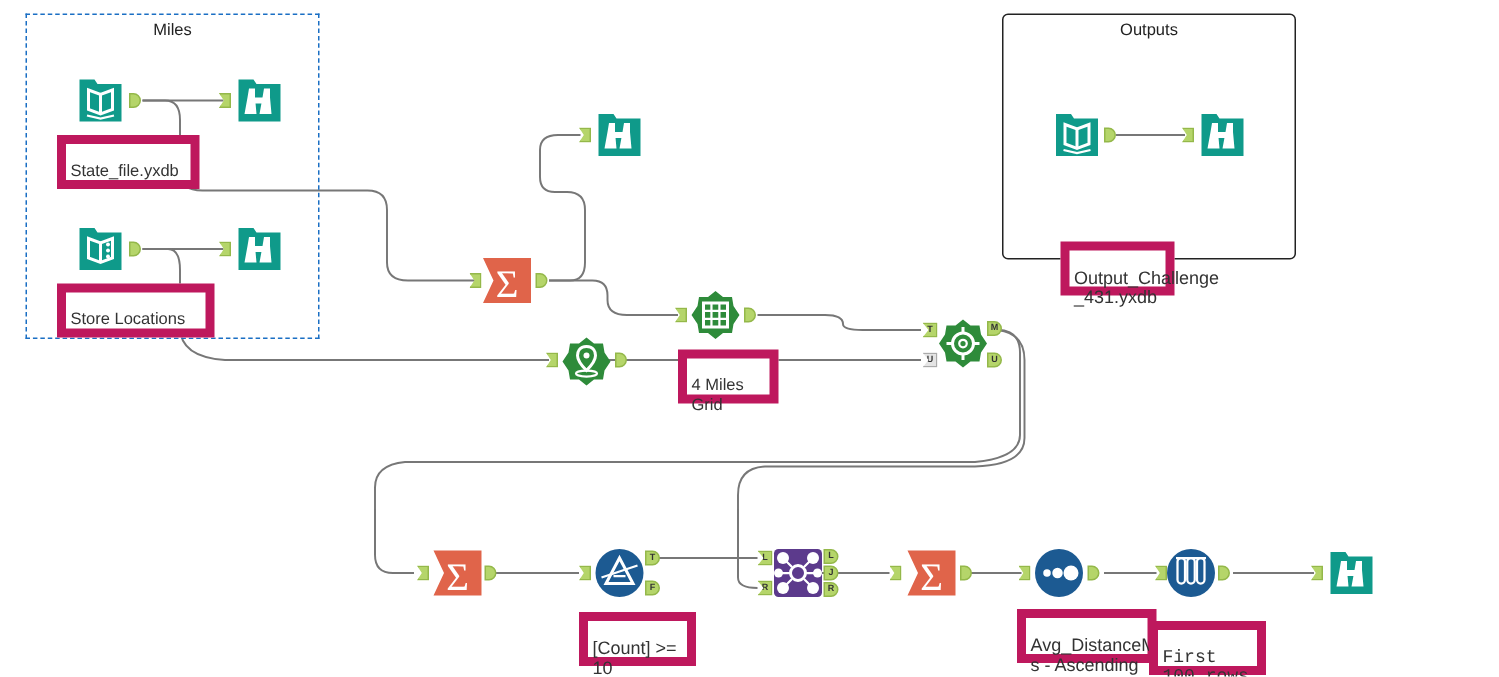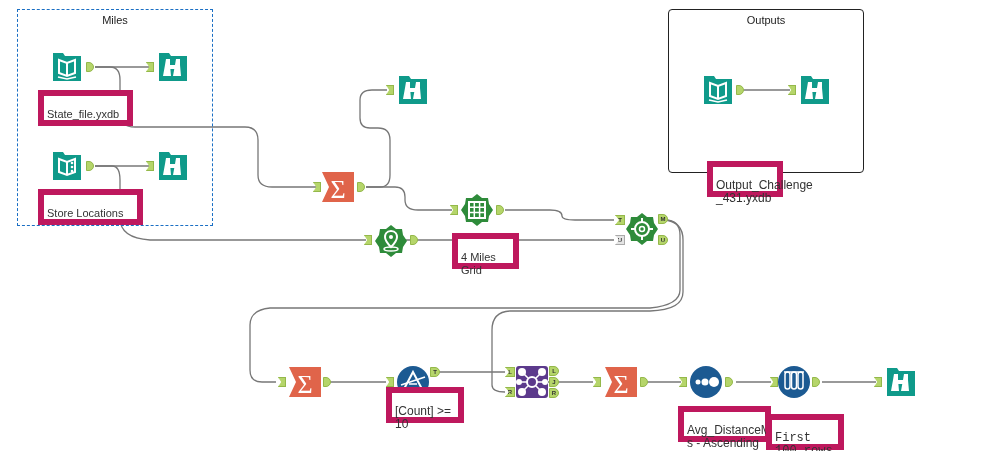--- a/index.html
+++ b/index.html
@@ -157,21 +157,21 @@
 <div class="tool" style="left:396px;top:365px;">
   <svg viewBox="0 0 34 34">
     <circle cx="17" cy="17" r="16" fill="#1c5a92"></circle>
     <path d="M17 7 L26 24 H8 Z" fill="none" stroke="#fff" stroke-width="2"></path>
     <path d="M5 20 L29 12" stroke="#fff" stroke-width="1.5"></path>
     <path d="M13 19 H21" stroke="#fff" stroke-width="1.5"></path>
   </svg>
 </div>
 <div class="anchor out lab" style="left:430px;top:367px;">T</div>
 <div class="anchor out lab" style="left:430px;top:387px;">F</div>
-<div class="label" style="left:386px;top:387px;width:78px;height:19px;font-size:12px;">[Count] &gt;= 10</div>
+<div class="label" style="left:386px;top:408px;width:78px;height:19px;font-size:12px;">[Count] &gt;= 10</div>
 
 <div class="anchor inp lab" style="left:505px;top:367px;">L</div>
 <div class="anchor inp lab" style="left:505px;top:387px;">R</div>
 <div class="tool" style="left:515px;top:365px;">
   <svg viewBox="0 0 34 34">
     <rect x="1" y="1" width="32" height="32" rx="3" fill="#5c3a8c"></rect>
     <circle cx="17" cy="17" r="5" fill="none" stroke="#fff" stroke-width="2"></circle>
     <circle cx="7" cy="7" r="4" fill="#fff"></circle>
       <circle cx="27" cy="7" r="4" fill="#fff"></circle>
     <circle cx="7" cy="27" r="4" fill="#fff"></circle>

